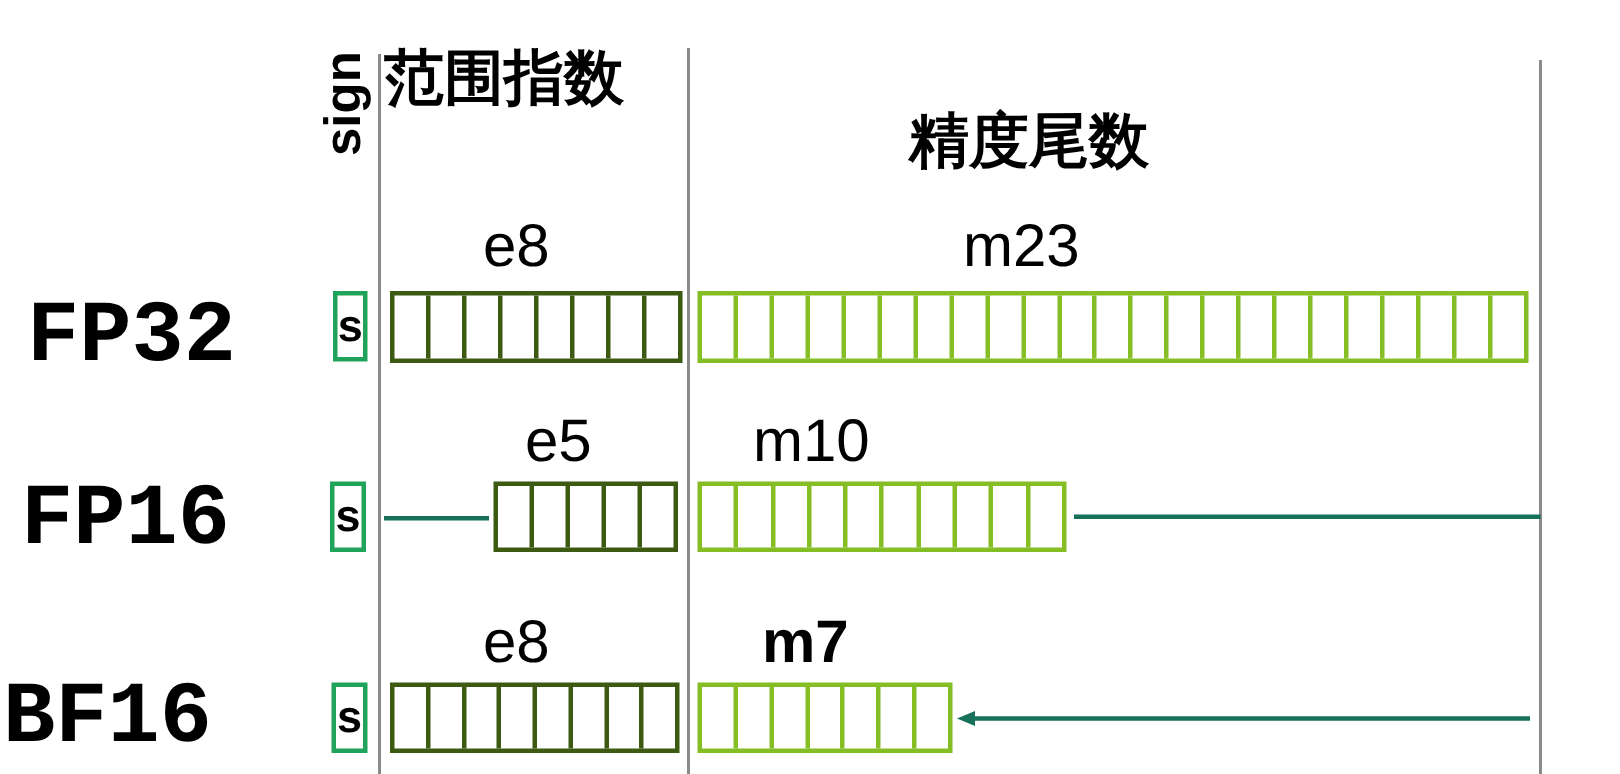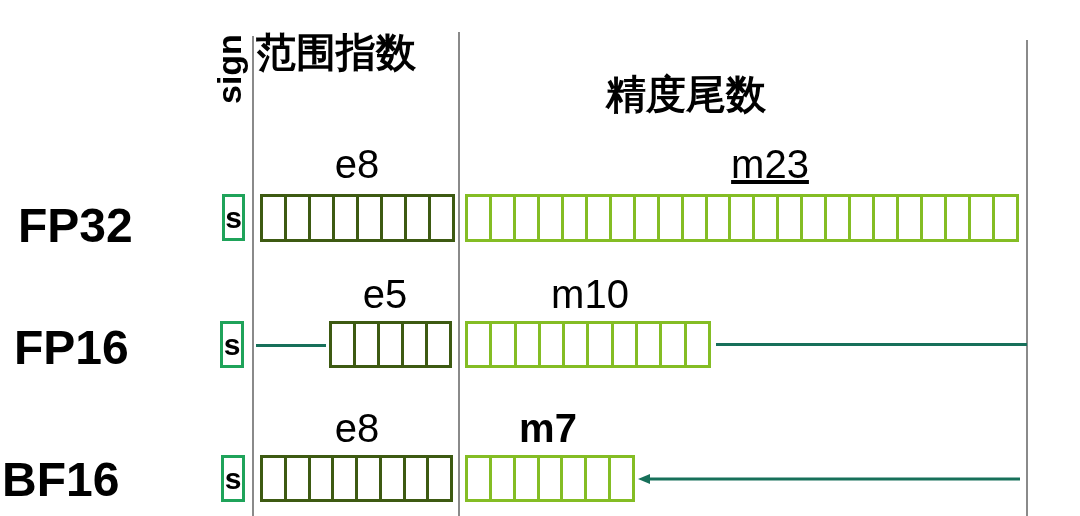--- a/index.html
+++ b/index.html
@@ -4,24 +4,24 @@
   <style>
     html, body { margin: 0; padding: 0; background: #ffffff; }
     body { width: 1080px; height: 516px; position: relative; overflow: hidden;
            font-family: "Liberation Sans", "DejaVu Sans", sans-serif; color: #000; }
     .vline { position: absolute; width: 2px; background: #8a8a8a; }
     .heading { position: absolute; font-family: "DejaVu Sans", sans-serif; font-weight: bold;
                font-size: 40px; line-height: 48px; white-space: nowrap; color: #000; }
     .sign-label { position: absolute; font-family: "Liberation Sans", sans-serif; font-weight: bold;
                   font-size: 34px; transform: rotate(-90deg); transform-origin: left top;
                   white-space: nowrap; line-height: 34px; }
-    .fmt-label { position: absolute; font-family: Liberation Sans, sans-serif; font-weight: bold;
-                 font-size: 48px; line-height: 60px; white-space: nowrap; }
+    .fmt-label { position: absolute; font-family: Liberation Mono, monospace; font-weight: bold;
+                 font-size: 58px; line-height: 60px; white-space: nowrap; }
     .field-label { position: absolute; font-family: "Liberation Sans", sans-serif; font-size: 40px;
-                   line-height: 44px; white-space: nowrap; text-align: center; }
+                   line-height: 44px; white-space: nowrap; text-align: left; }
     .sbox { position: absolute; box-sizing: border-box; border: 3px solid #1fa35a;
             font-family: "Liberation Sans", sans-serif; font-weight: bold; font-size: 30px;
             display: flex; align-items: center; justify-content: center; }
     .bits { position: absolute; box-sizing: border-box; display: flex; }
     .bits .cell { flex: 1 1 0; box-sizing: border-box; height: 100%; }
     .exp { border: 3px solid #3d5a12; }
     .exp .cell { border-right: 3px solid #3d5a12; }
     .man { border: 3px solid #84bd24; }
     .man .cell { border-right: 3px solid #84bd24; }
     .bits .cell:last-child { border-right: none; }
@@ -35,21 +35,21 @@
 <div class="vline" style="left:458px; top:32px; height:484px;"></div>
 <div class="vline" style="left:1026px; top:40px; height:476px;"></div>
 
 <div class="sign-label" style="left:212px; top:104px;">sign</div>
 <div class="heading" style="left:256px; top:28px;">范围指数</div>
 <div class="heading" style="left:606px; top:30px;margin-top:40px;">精度尾数</div>
 
 <div>
   <div class="fmt-label" style="left:18px; top:196px;">FP32</div>
   <div class="field-label" style="left:322px; top:142px; width:70px;">e8</div>
-  <div class="field-label" style="left:710px; top:142px; width:120px;text-decoration:underline;">m23</div>
+  <div class="field-label" style="left:642px; top:142px; width:120px;">m23</div>
   <div class="sbox" style="left:222px; top:194px; width:23px; height:47px;">s</div>
   <div class="bits exp" style="left:260px; top:194px; width:195px; height:48px;">
     <div class="cell"></div>
       <div class="cell"></div>
       <div class="cell"></div>
       <div class="cell"></div>
     <div class="cell"></div>
       <div class="cell"></div>
       <div class="cell"></div>
       <div class="cell"></div>
@@ -77,21 +77,21 @@
       <div class="cell"></div>
     <div class="cell"></div>
       <div class="cell"></div>
       <div class="cell"></div>
   </div>
 </div>
 
 <div>
   <div class="fmt-label" style="left:14px; top:318px;">FP16</div>
   <div class="field-label" style="left:350px; top:272px; width:70px;">e5</div>
-  <div class="field-label" style="left:530px; top:272px; width:120px;">m10</div>
+  <div class="field-label" style="left:502px; top:272px; width:120px;">m10</div>
   <div class="sbox" style="left:220px; top:321px; width:24px; height:47px;">s</div>
   <div class="hline" style="left:256px; top:344px; width:70px;"></div>
   <div class="bits exp" style="left:329px; top:321px; width:123px; height:47px;">
     <div class="cell"></div>
       <div class="cell"></div>
       <div class="cell"></div>
       <div class="cell"></div>
       <div class="cell"></div>
   </div>
   <div class="bits man" style="left:465px; top:321px; width:246px; height:47px;">

